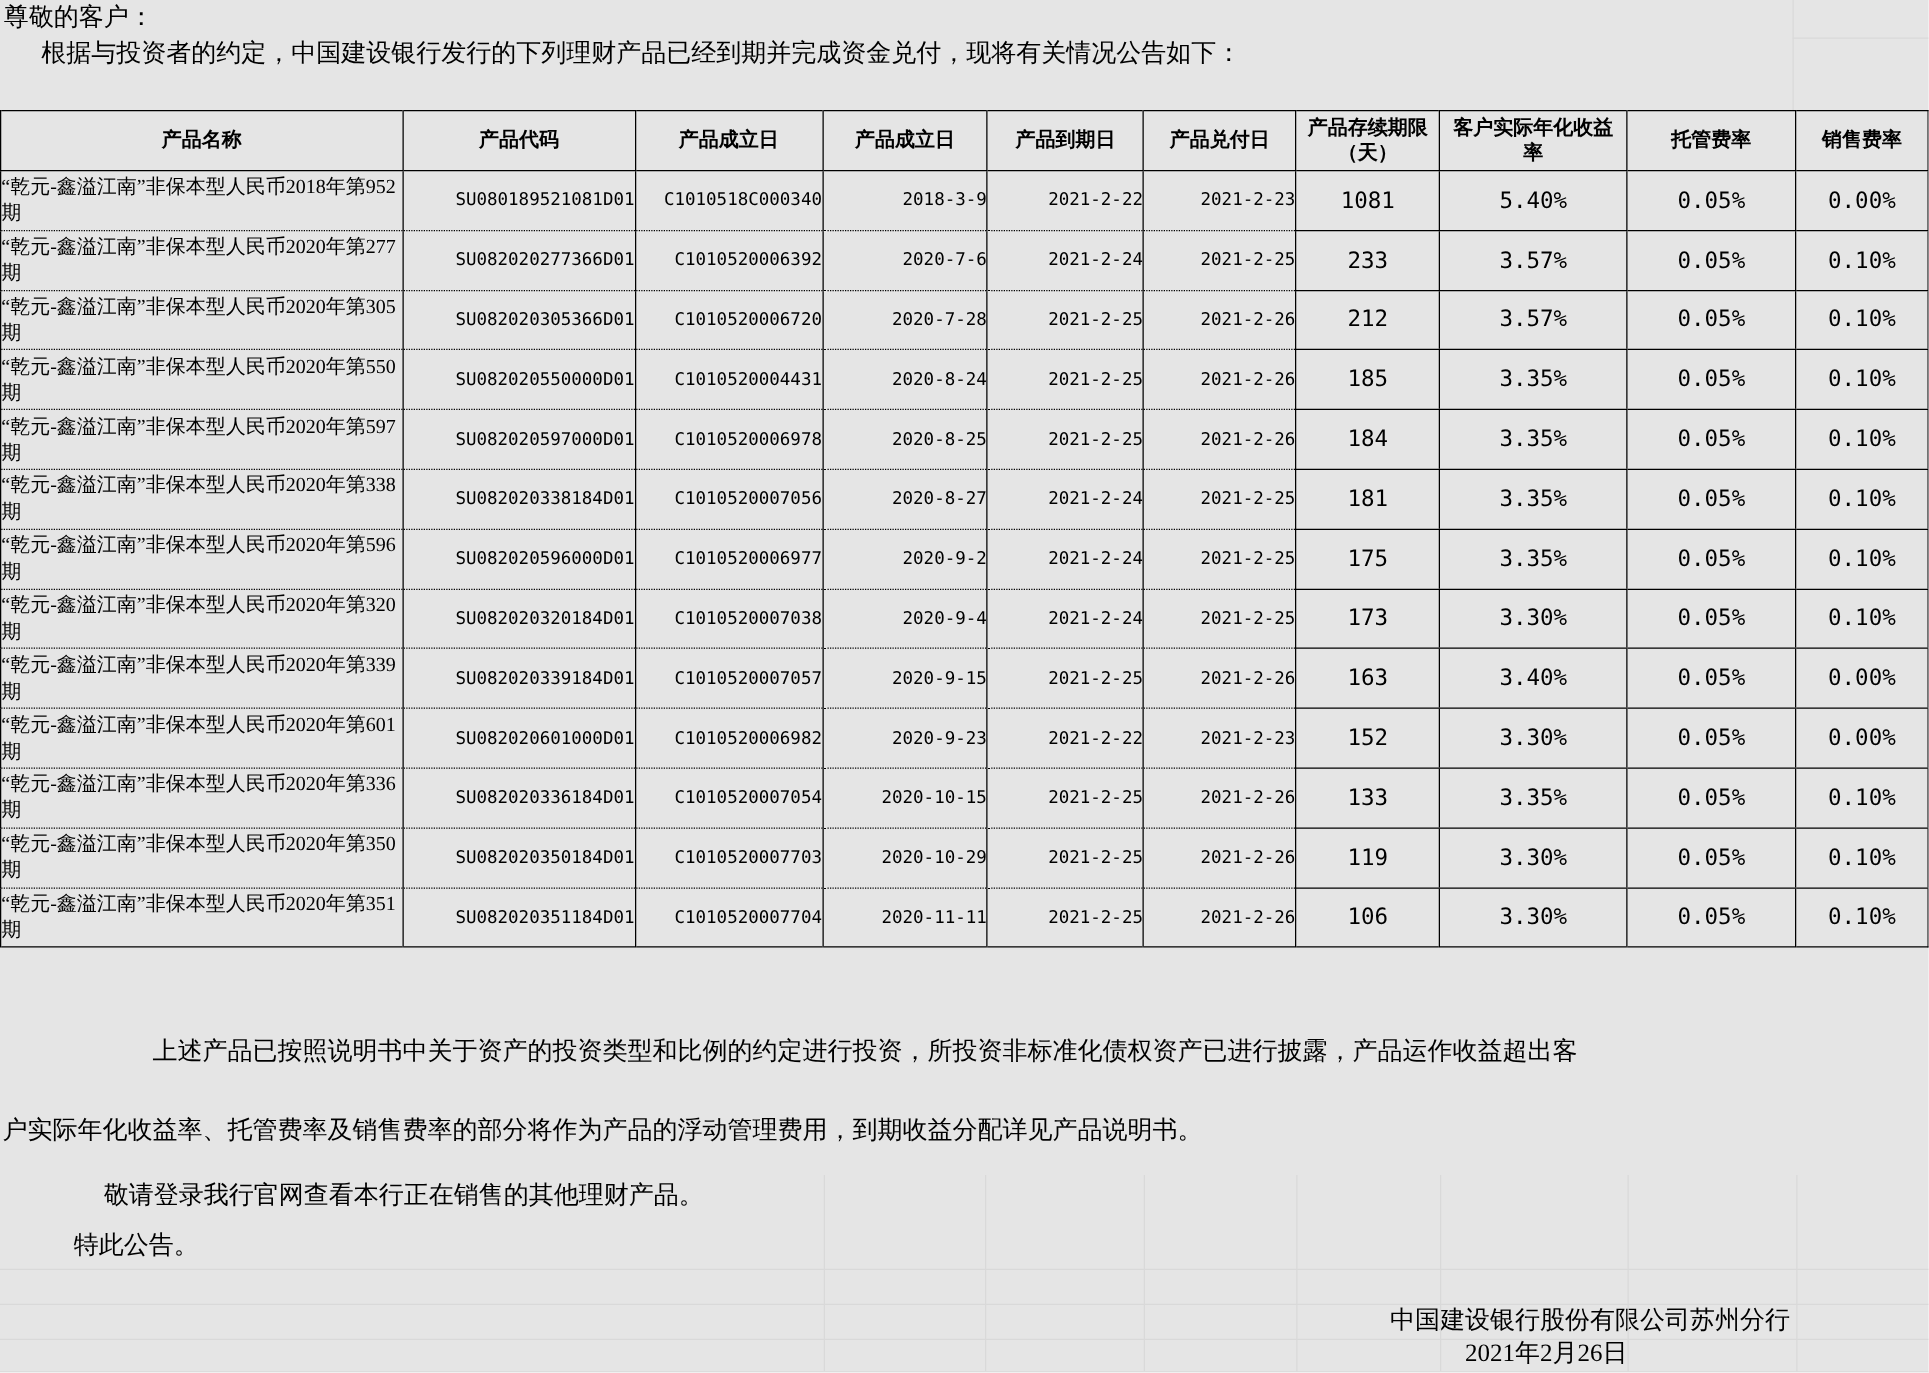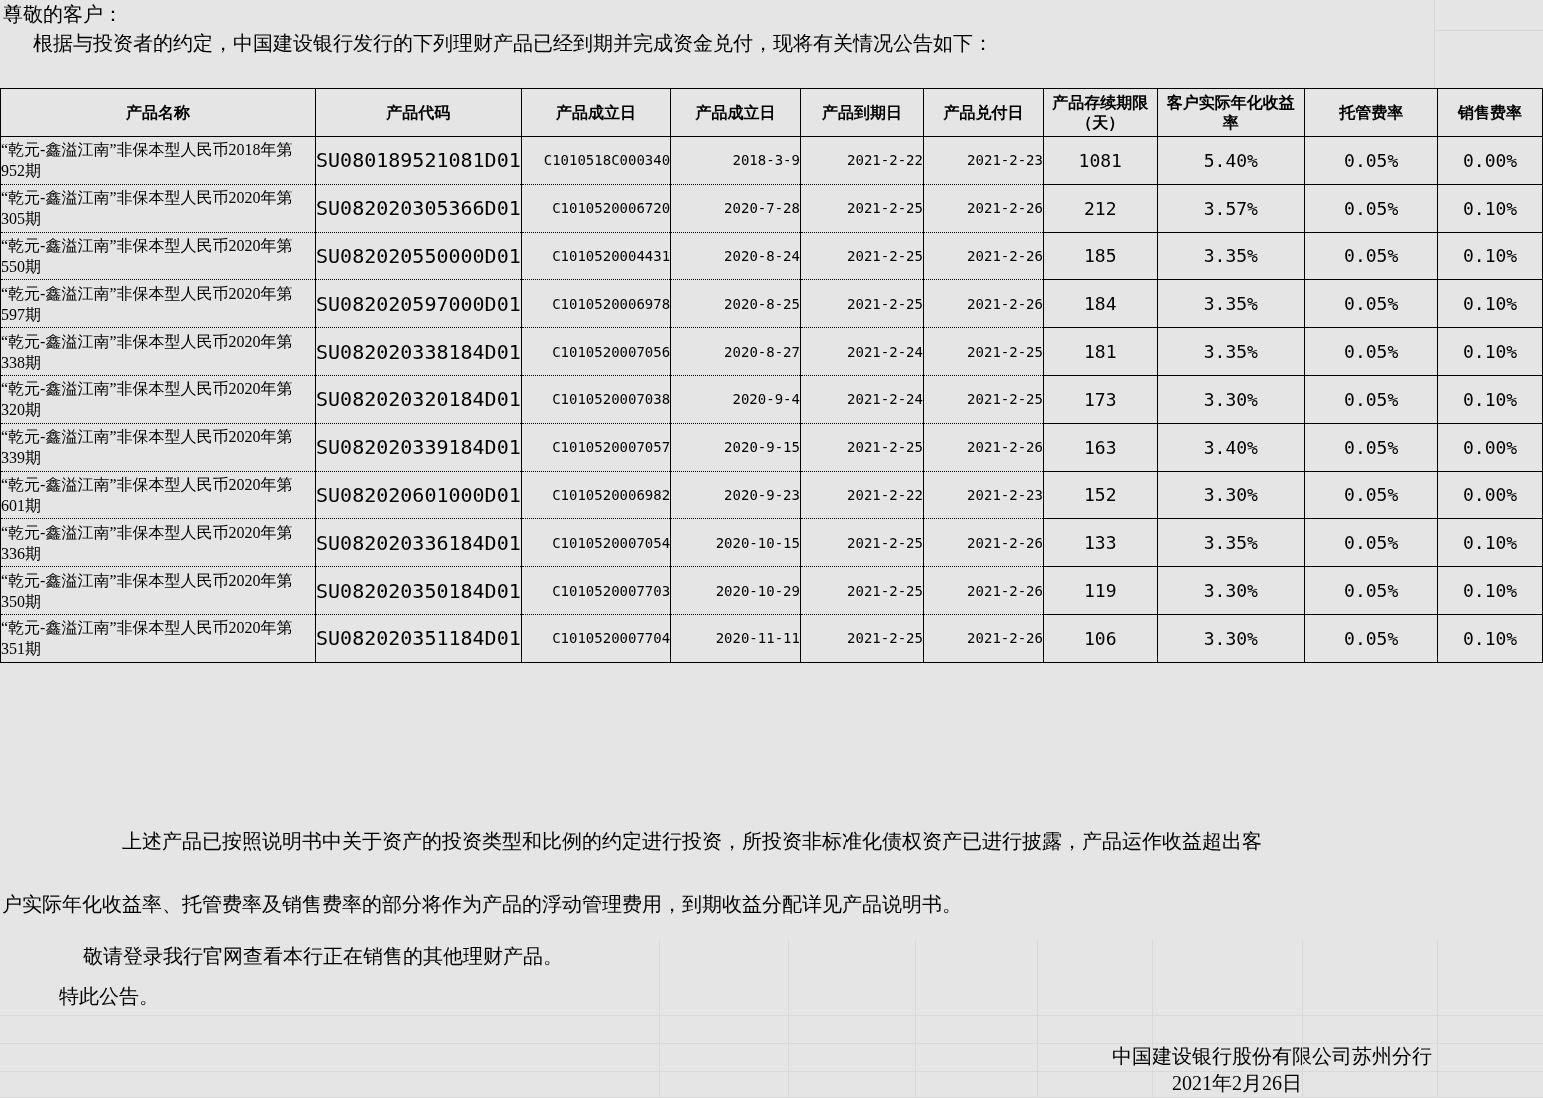--- a/index.html
+++ b/index.html
@@ -28,21 +28,21 @@
     font-family:"Liberation Serif", serif;
     font-size:16px; font-weight:bold; text-align:center;
     border-bottom:1px solid #000; padding:2px 4px; line-height:20px;
     white-space:normal;
   }
   td.dot { border-bottom:1px dotted #000; }
   td.sol { border-bottom:1px solid #000; }
   tbody tr:last-child td { border-bottom:none; }
 
   td.col0 { text-align:left; padding:2px 8px; font-size:16px; line-height:21px; white-space:normal; font-family:"Liberation Serif", serif; }
-  td.col1 { text-align:right; font-family:"DejaVu Sans Mono", monospace; font-size:20px; }
+  td.col1 { text-align:right; font-family:"DejaVu Sans Mono", monospace; font-size:14px; }
   td.col2 { text-align:right; padding-left:3px; font-family:"DejaVu Sans Mono", monospace; font-size:14px; }
   td.col3, td.col4, td.col5 { text-align:right; padding-right:5px; font-family:"DejaVu Sans Mono", monospace; font-size:14px; }
   td.col6, td.col7, td.col8, td.col9 { text-align:center; font-family:"DejaVu Sans Mono", monospace; font-size:18px; }
 
   
   .g { position:absolute; background:#d9d9d9; }
   .gv { width:1px; }
   .gh { height:1px; }
 
   
@@ -101,20 +101,32 @@
           <td class="col2 dot">C1010518C000340</td>
           <td class="col3 dot">2018-3-9</td>
           <td class="col4 dot">2021-2-22</td>
           <td class="col5 dot">2021-2-23</td>
           <td class="col6 sol">1081</td>
           <td class="col7 sol">5.40%</td>
           <td class="col8 sol">0.05%</td>
           <td class="col9 sol">0.00%</td>
         </tr>
         <tr>
+          <td class="col0 dot">“乾元-鑫溢江南”非保本型人民币2020年第277期</td>
+          <td class="col1 dot">SU082020277366D01</td>
+          <td class="col2 dot">C1010520006392</td>
+          <td class="col3 dot">2020-7-6</td>
+          <td class="col4 dot">2021-2-24</td>
+          <td class="col5 dot">2021-2-25</td>
+          <td class="col6 sol">233</td>
+          <td class="col7 sol">3.57%</td>
+          <td class="col8 sol">0.05%</td>
+          <td class="col9 sol">0.10%</td>
+        </tr>
+        <tr>
           <td class="col0 dot">“乾元-鑫溢江南”非保本型人民币2020年第305期</td>
           <td class="col1 dot">SU082020305366D01</td>
           <td class="col2 dot">C1010520006720</td>
           <td class="col3 dot">2020-7-28</td>
           <td class="col4 dot">2021-2-25</td>
           <td class="col5 dot">2021-2-26</td>
           <td class="col6 sol">212</td>
           <td class="col7 sol">3.57%</td>
           <td class="col8 sol">0.05%</td>
           <td class="col9 sol">0.10%</td>
@@ -144,20 +156,32 @@
           <td class="col9 sol">0.10%</td>
         </tr>
         <tr>
           <td class="col0 dot">“乾元-鑫溢江南”非保本型人民币2020年第338期</td>
           <td class="col1 dot">SU082020338184D01</td>
           <td class="col2 dot">C1010520007056</td>
           <td class="col3 dot">2020-8-27</td>
           <td class="col4 dot">2021-2-24</td>
           <td class="col5 dot">2021-2-25</td>
           <td class="col6 sol">181</td>
+          <td class="col7 sol">3.35%</td>
+          <td class="col8 sol">0.05%</td>
+          <td class="col9 sol">0.10%</td>
+        </tr>
+        <tr>
+          <td class="col0 dot">“乾元-鑫溢江南”非保本型人民币2020年第596期</td>
+          <td class="col1 dot">SU082020596000D01</td>
+          <td class="col2 dot">C1010520006977</td>
+          <td class="col3 dot">2020-9-2</td>
+          <td class="col4 dot">2021-2-24</td>
+          <td class="col5 dot">2021-2-25</td>
+          <td class="col6 sol">175</td>
           <td class="col7 sol">3.35%</td>
           <td class="col8 sol">0.05%</td>
           <td class="col9 sol">0.10%</td>
         </tr>
         <tr>
           <td class="col0 dot">“乾元-鑫溢江南”非保本型人民币2020年第320期</td>
           <td class="col1 dot">SU082020320184D01</td>
           <td class="col2 dot">C1010520007038</td>
           <td class="col3 dot">2020-9-4</td>
           <td class="col4 dot">2021-2-24</td>

